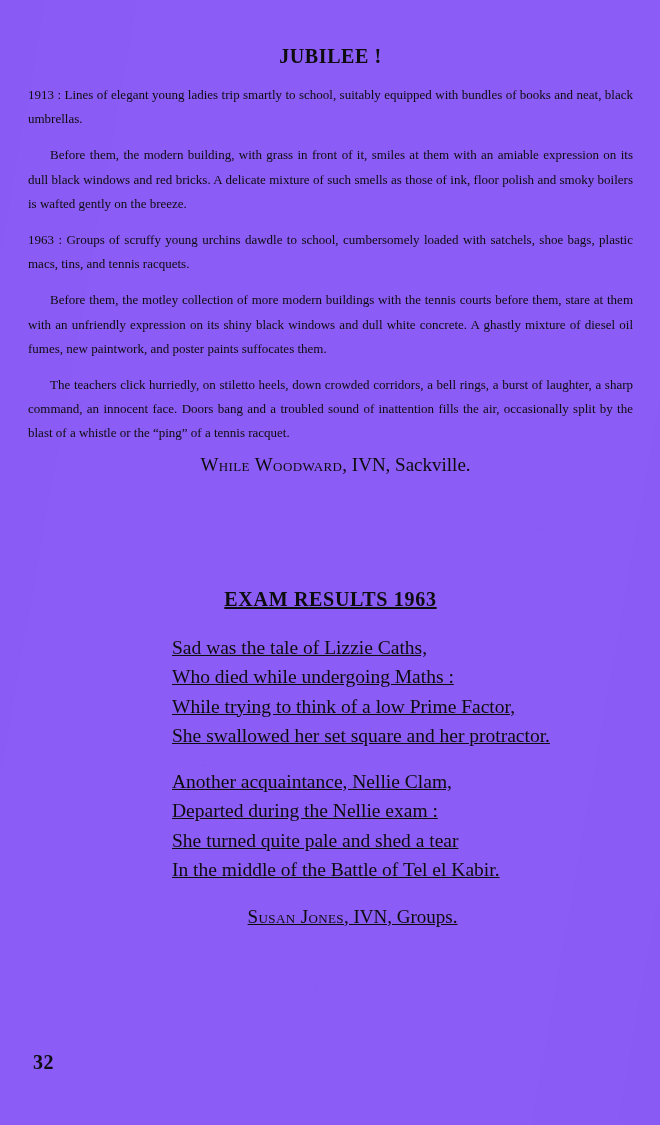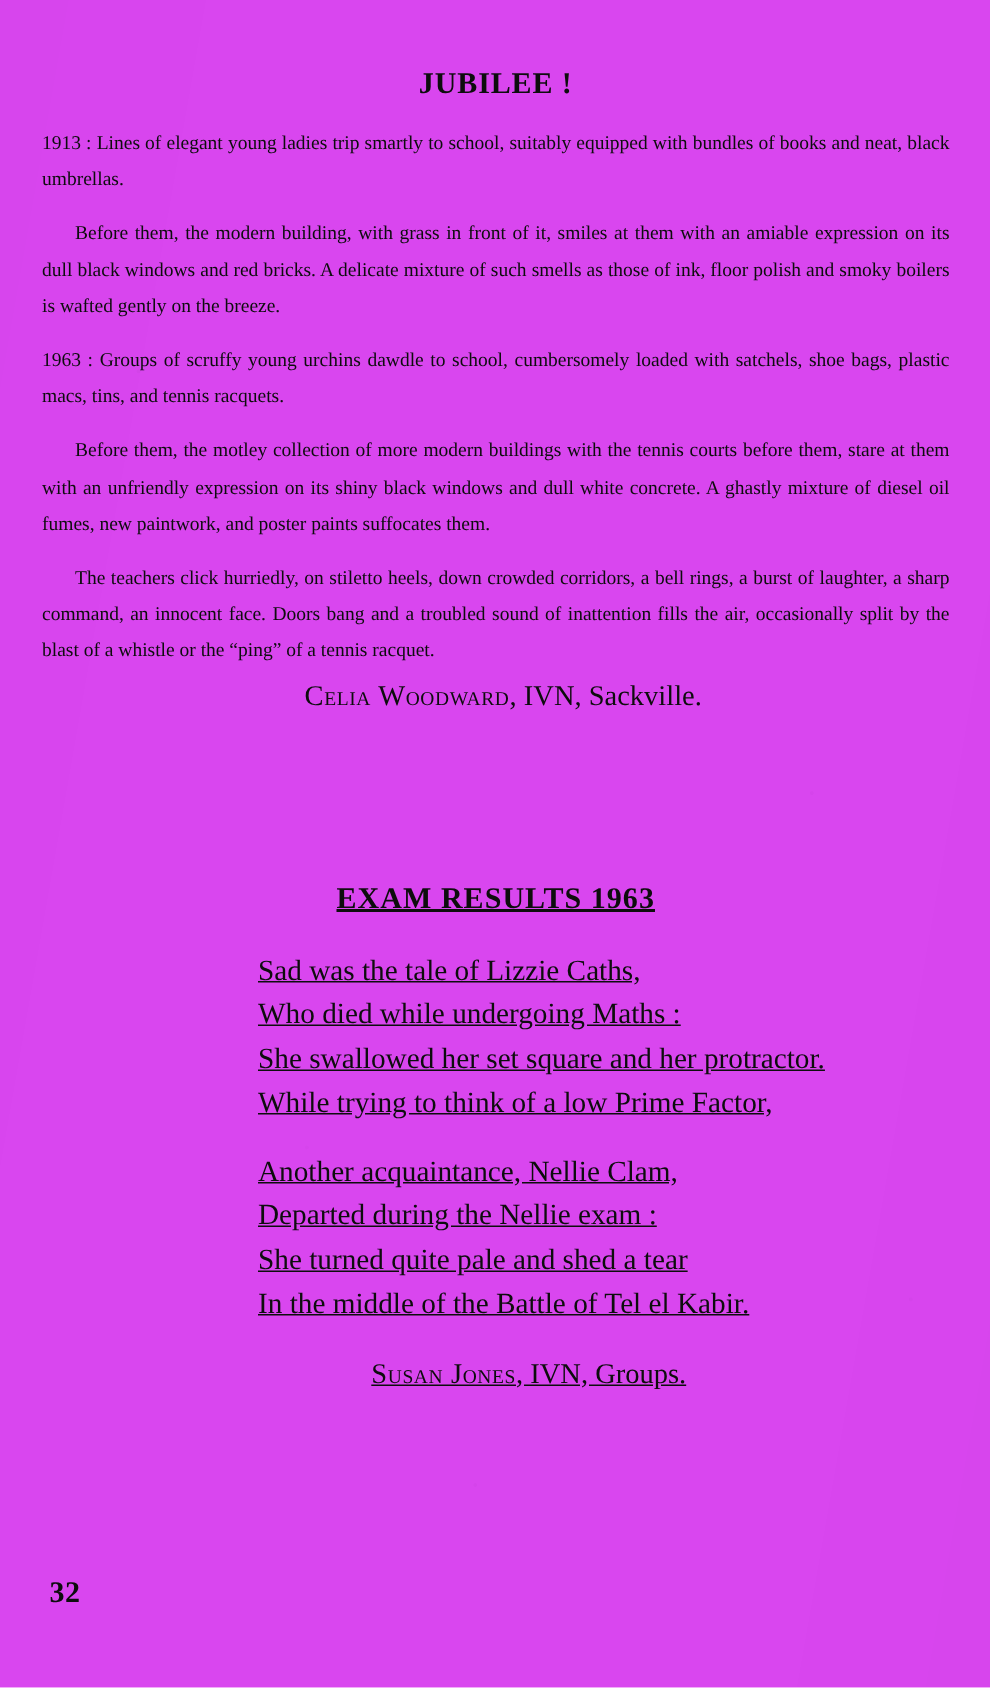--- a/index.html
+++ b/index.html
@@ -7,21 +7,21 @@
     margin: 0;
     padding: 0;
     background: #ffffff;
   }
 
   .page {
     position: relative;
     width: 660px;
     height: 1125px;
     margin: 0 auto;
-    background: #d946ef;
+    background: #8b5cf6;
     overflow: hidden;
     font-family: "Liberation Serif", "DejaVu Serif", serif;
     color: #0d0d0d;
     -webkit-font-smoothing: antialiased;
   }
 
   
   .paper-grain {
     position: absolute;
     inset: 0;
@@ -157,32 +157,32 @@
     <p class="body indented">Before them, the modern building, with grass in front of it, smiles at them with an amiable expression on its dull black windows and red bricks.  A delicate mixture of such smells as those of ink, floor polish and smoky boilers is wafted gently on the breeze.</p>
 
 
     <p class="body tight">1963 :  Groups of scruffy young urchins dawdle to school, cumbersomely loaded with satchels, shoe bags, plastic macs, tins, and tennis racquets.</p>
 
     <p class="body indented">Before them, the motley collection of more modern buildings with the tennis courts before them, stare at them with an unfriendly expression on its shiny black windows and dull white concrete.   A ghastly mixture of diesel oil fumes, new paintwork, and poster paints suffocates them.</p>
 
     <p class="body indented">The teachers click hurriedly, on stiletto heels, down crowded corridors, a bell rings, a burst of laughter, a sharp command, an innocent face.  Doors bang and a troubled sound of inattention fills the air, occasionally split by the blast of a whistle or the “ping” of a tennis racquet.</p>
 
     <p class="byline byline-1">
-      <span class="smallcaps">Celia Woodward</span><span>, IVN, Sackville.</span>
+      <span class="smallcaps">While Woodward</span><span>, IVN, Sackville.</span>
     </p>
 
     <div class="section-2">
 
       <h2 class="section-title">EXAM RESULTS 1963</h2>
 
       <ul class="poem">
         <li>Sad was the tale of Lizzie Caths,</li>
         <li>Who died while undergoing Maths :</li>
+        <li>While trying to think of a low Prime Factor,</li>
         <li>She swallowed her set square and her protractor.</li>
-        <li>While trying to think of a low Prime Factor,</li>
         <li class="stanza-gap"></li>
         <li>Another acquaintance, Nellie Clam,</li>
         <li>Departed during the Nellie exam :</li>
         <li>She turned quite pale and shed a tear</li>
         <li>In the middle of the Battle of Tel el Kabir.</li>
       </ul>
 
       <p class="byline byline-2">
         <span class="smallcaps">Susan Jones</span><span>, IVN, Groups.</span>
       </p>

